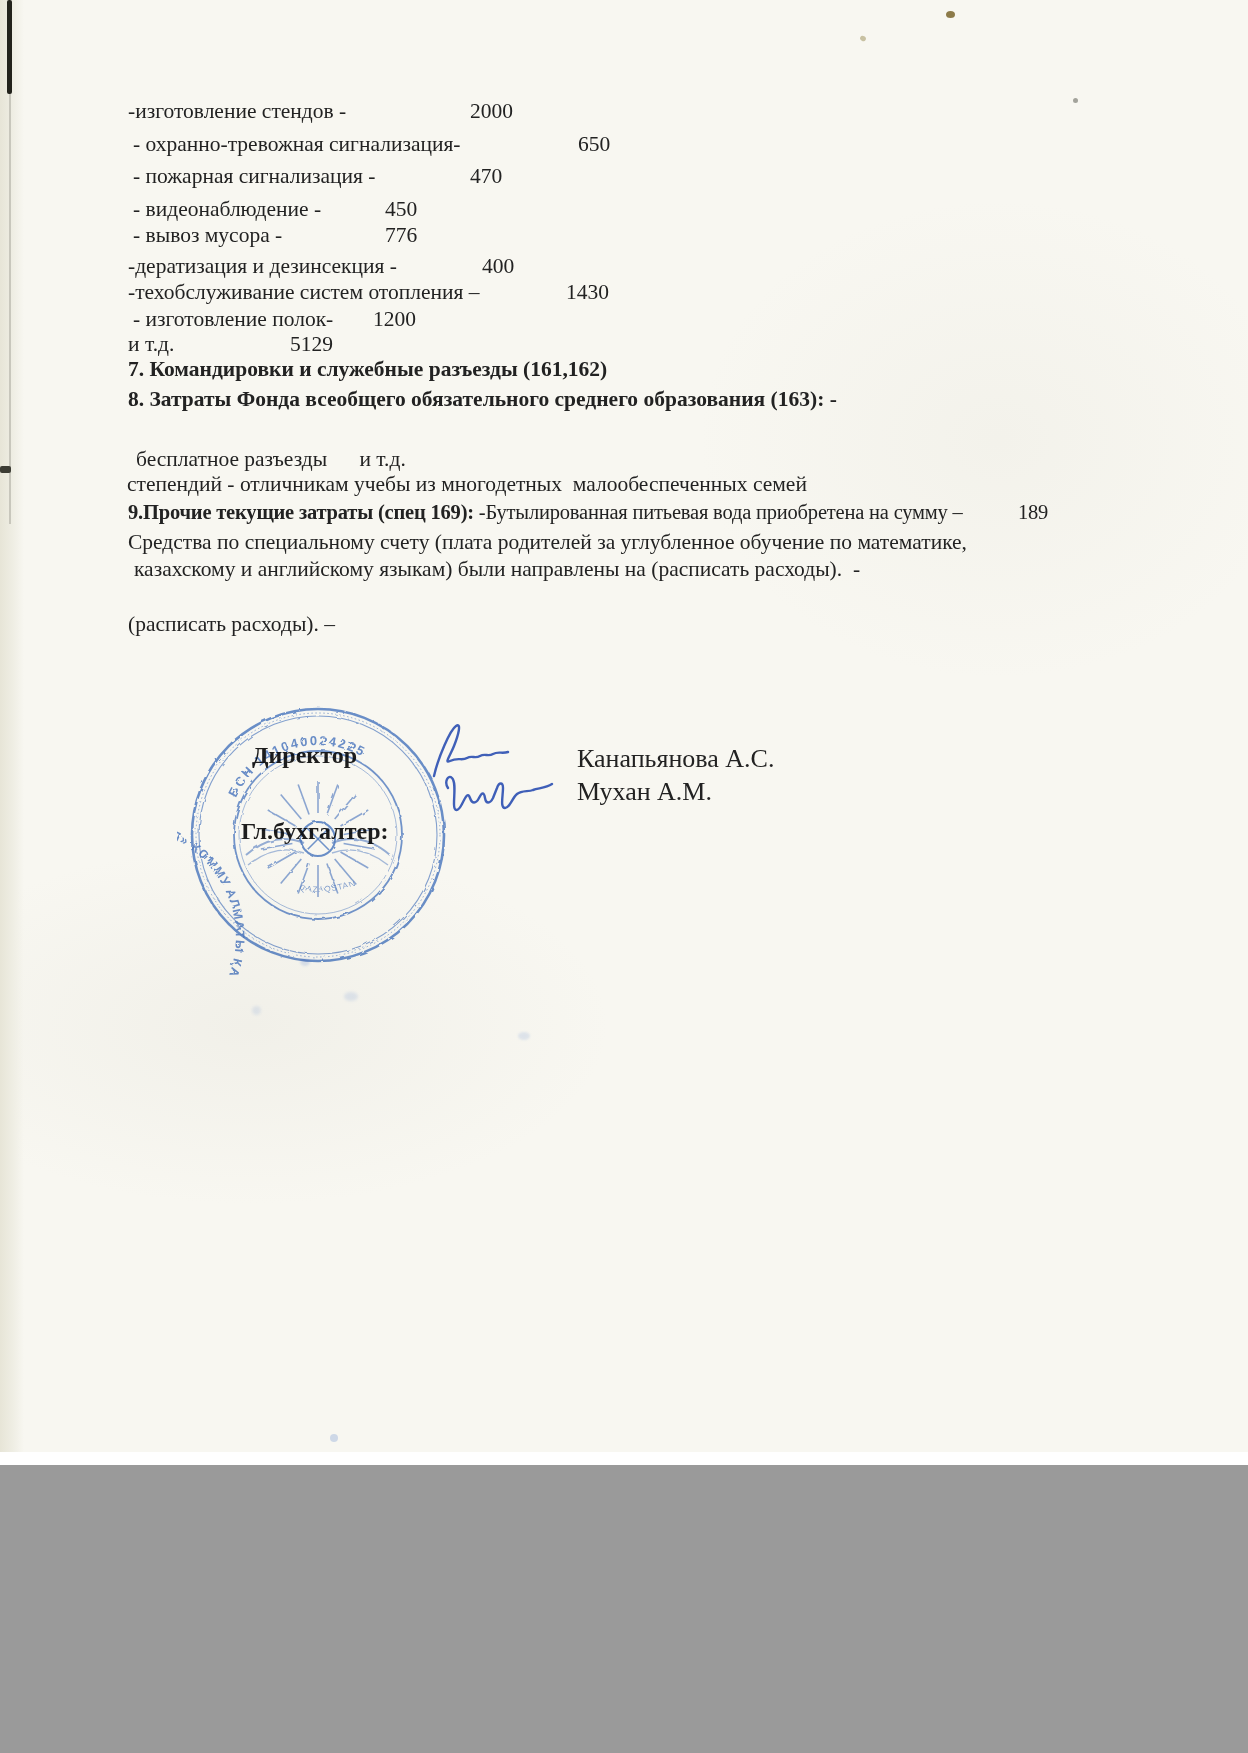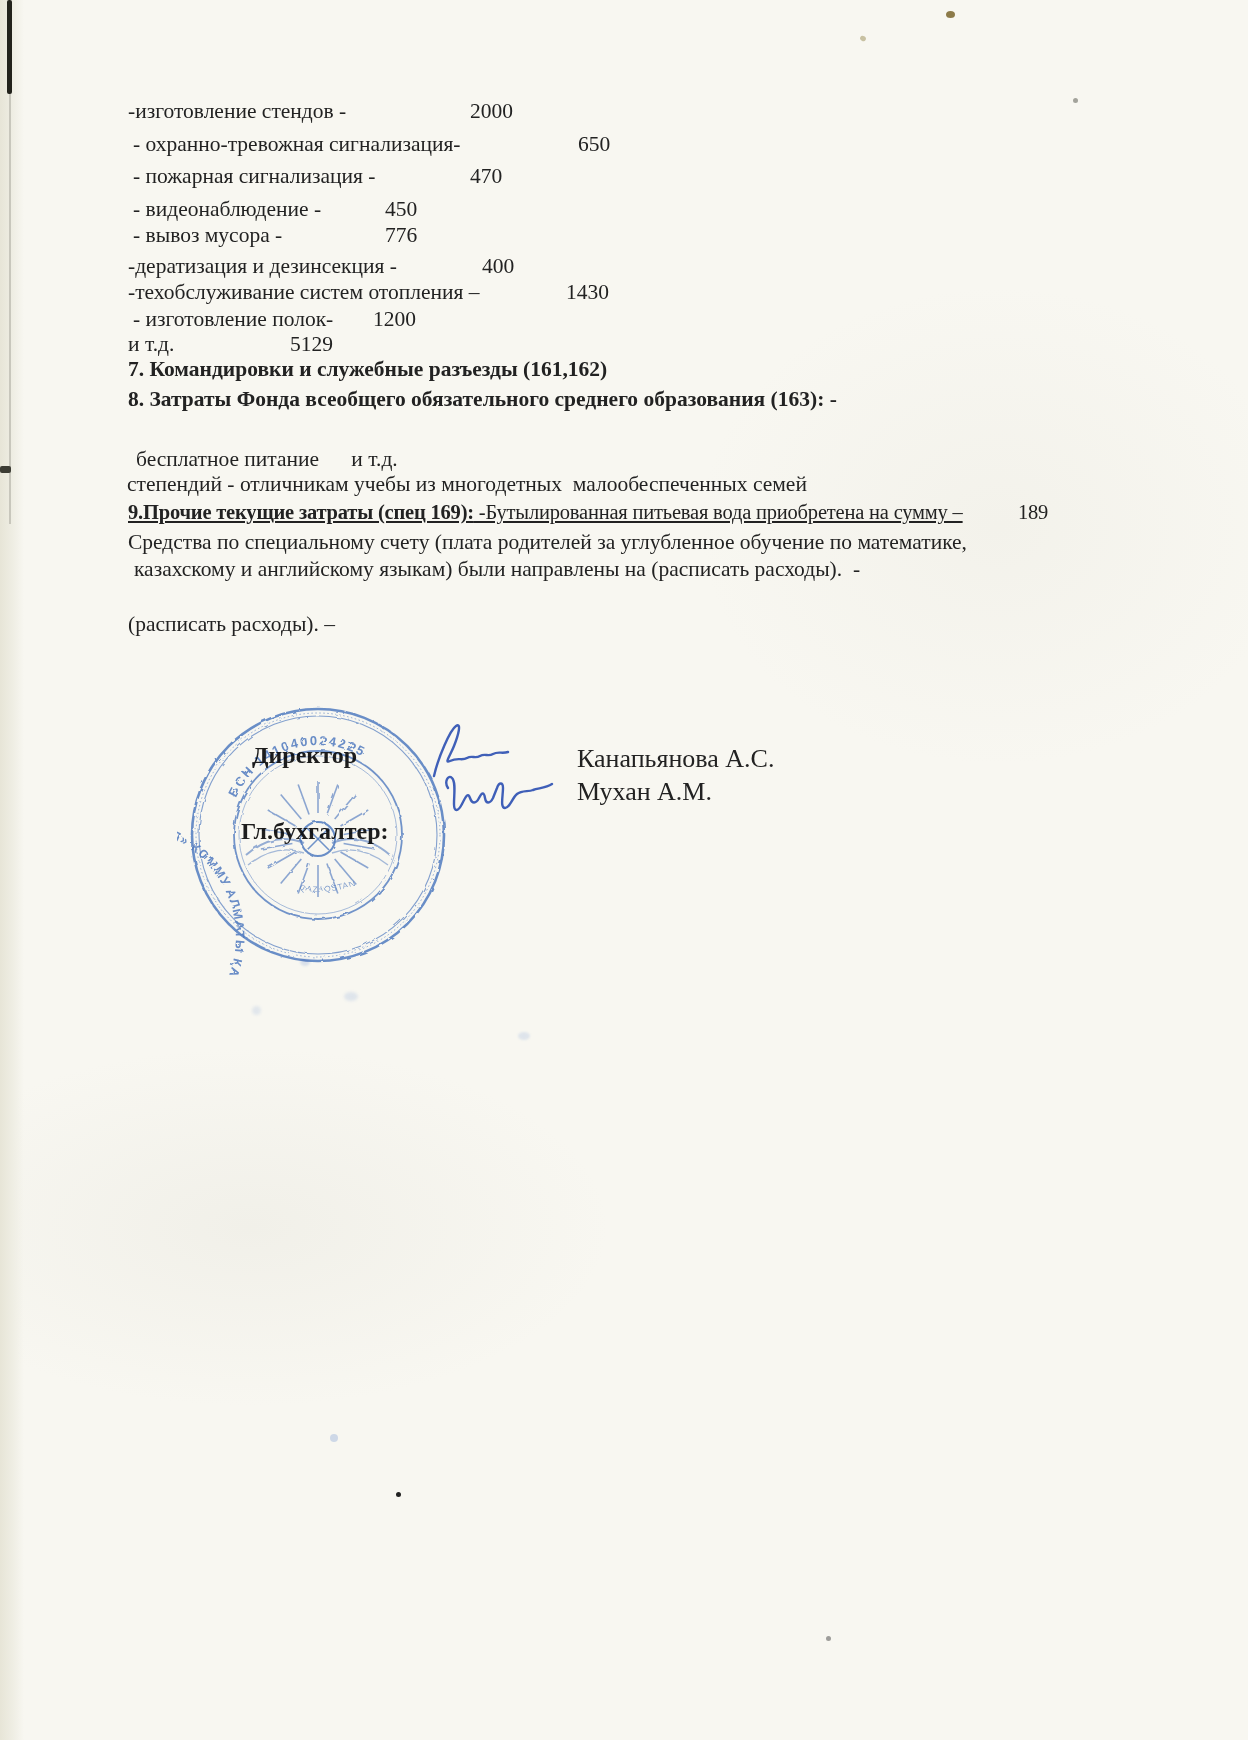--- a/index.html
+++ b/index.html
@@ -1,17 +1,17 @@
 <!DOCTYPE html>
 <html><head>
 <meta charset="utf-8">
 <style>
   html,body{margin:0;padding:0;background:#9a9a9a;}
   .page{
-    position:relative;width:1248px;height:1753px;overflow:hidden;
+    position:relative;width:1248px;height:1465px;overflow:hidden;
     background:
       radial-gradient(ellipse 600px 300px at 20% 70%, rgba(210,208,196,.18), transparent 60%),
       radial-gradient(ellipse 500px 400px at 80% 30%, rgba(215,213,200,.15), transparent 60%),
       #f8f7f1;
     font-family:"Liberation Serif","DejaVu Serif",serif;
     color:#222;
   }
   .edge-strip{position:absolute;left:0;top:0;width:24px;height:100%;
     background:linear-gradient(90deg,#e7e5d7 0%,#efeee4 55%,rgba(248,247,241,0) 100%);}
   .edge-line-top{position:absolute;left:7px;top:0;width:5px;height:94px;background:#22221b;border-radius:2px;}
@@ -57,24 +57,24 @@
   <div class="line" style="top:196px;"><span class="lbl" style="left:133px;">- видеонаблюдение -</span><span class="amt" style="left:385px;">450</span></div>
   <div class="line" style="top:222px;"><span class="lbl" style="left:133px;">- вывоз мусора -</span><span class="amt" style="left:385px;">776</span></div>
   <div class="line" style="top:253px;"><span class="lbl" style="left:128px;">-дератизация и дезинсекция -</span><span class="amt" style="left:482px;">400</span></div>
   <div class="line" style="top:279px;"><span class="lbl" style="left:128px;">-техобслуживание систем отопления –</span><span class="amt" style="left:566px;">1430</span></div>
   <div class="line" style="top:306px;"><span class="lbl" style="left:133px;">- изготовление полок-</span><span class="amt" style="left:373px;">1200</span></div>
   <div class="line" style="top:331px;"><span class="lbl" style="left:128px;">и т.д.</span><span class="amt" style="left:290px;">5129</span></div>
 
   <div class="line bold" style="top:356px;left:128px;">7. Командировки и служебные разъезды (161,162)</div>
   <div class="line bold" style="top:386px;left:128px;">8. Затраты Фонда всеобщего обязательного среднего образования (163): -</div>
 
-  <div class="line" style="top:446px;left:136px;">бесплатное питание      и т.д.</div>
+  <div class="line" style="top:446px;left:136px;">бесплатное разъезды      и т.д.</div>
   <div class="line" style="top:471px;left:127px;">степендий - отличникам учебы из многодетных  малообеспеченных семей</div>
 
-  <div class="line item9" style="top:499px;left:128px;text-decoration:underline;"><span class="bold">9.Прочие текущие затраты (спец 169):</span><span> -Бутылированная питьевая вода приобретена на сумму –</span><span class="amt" style="left:890px;">189</span></div>
+  <div class="line item9" style="top:499px;left:128px;"><span class="bold">9.Прочие текущие затраты (спец 169):</span><span> -Бутылированная питьевая вода приобретена на сумму –</span><span class="amt" style="left:890px;">189</span></div>
   <div class="line" style="top:529px;left:128px;">Средства по специальному счету (плата родителей за углубленное обучение по математике,</div>
   <div class="line" style="top:556px;left:134px;">казахскому и английскому языкам) были направлены на (расписать расходы).  -</div>
   <div class="line" style="top:611px;left:128px;">(расписать расходы). –</div>
 
   <div class="sig-label" style="left:252px;top:742px;">Директор</div>
   <div class="sig-label" style="left:241px;top:776px;margin-top:42px;">Гл.бухгалтер:</div>
   <div class="sig-name" style="left:577px;top:744px;">Канапьянова А.С.</div>
   <div class="sig-name" style="left:577px;top:777px;">Мухан А.М.</div>
 
   <svg class="stamp-svg" width="282" height="282" viewBox="0 0 282 282">

